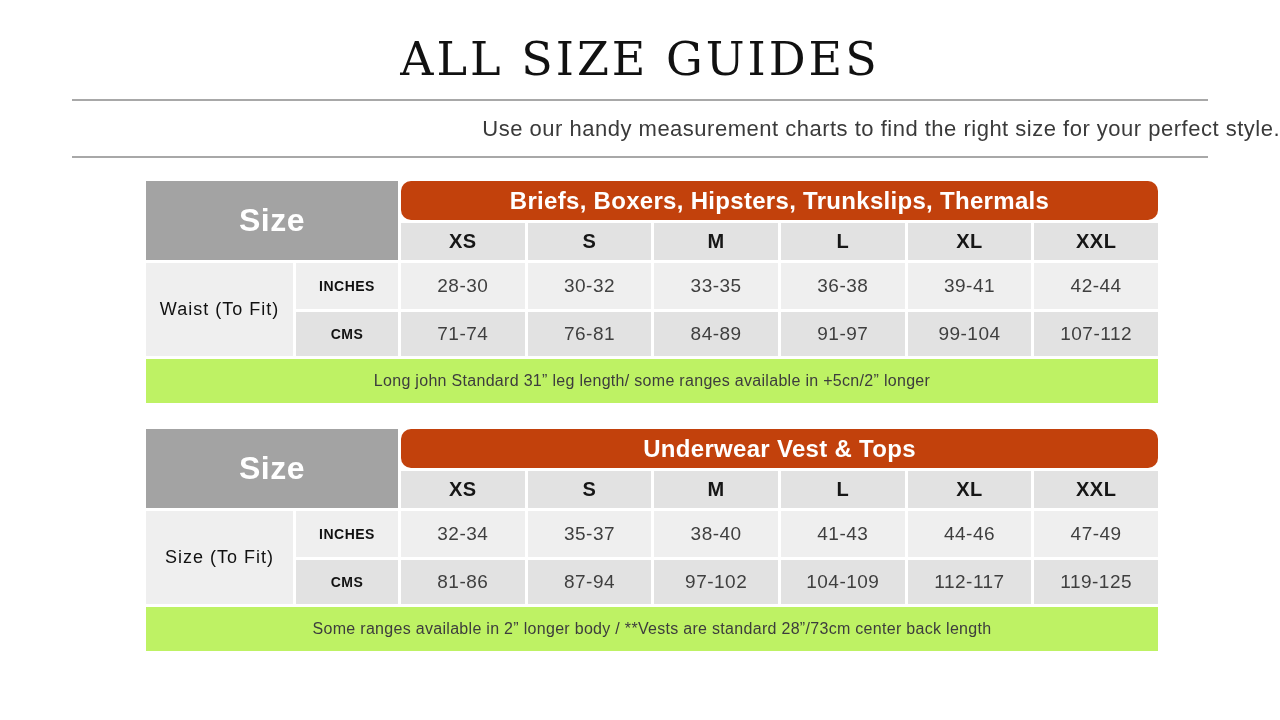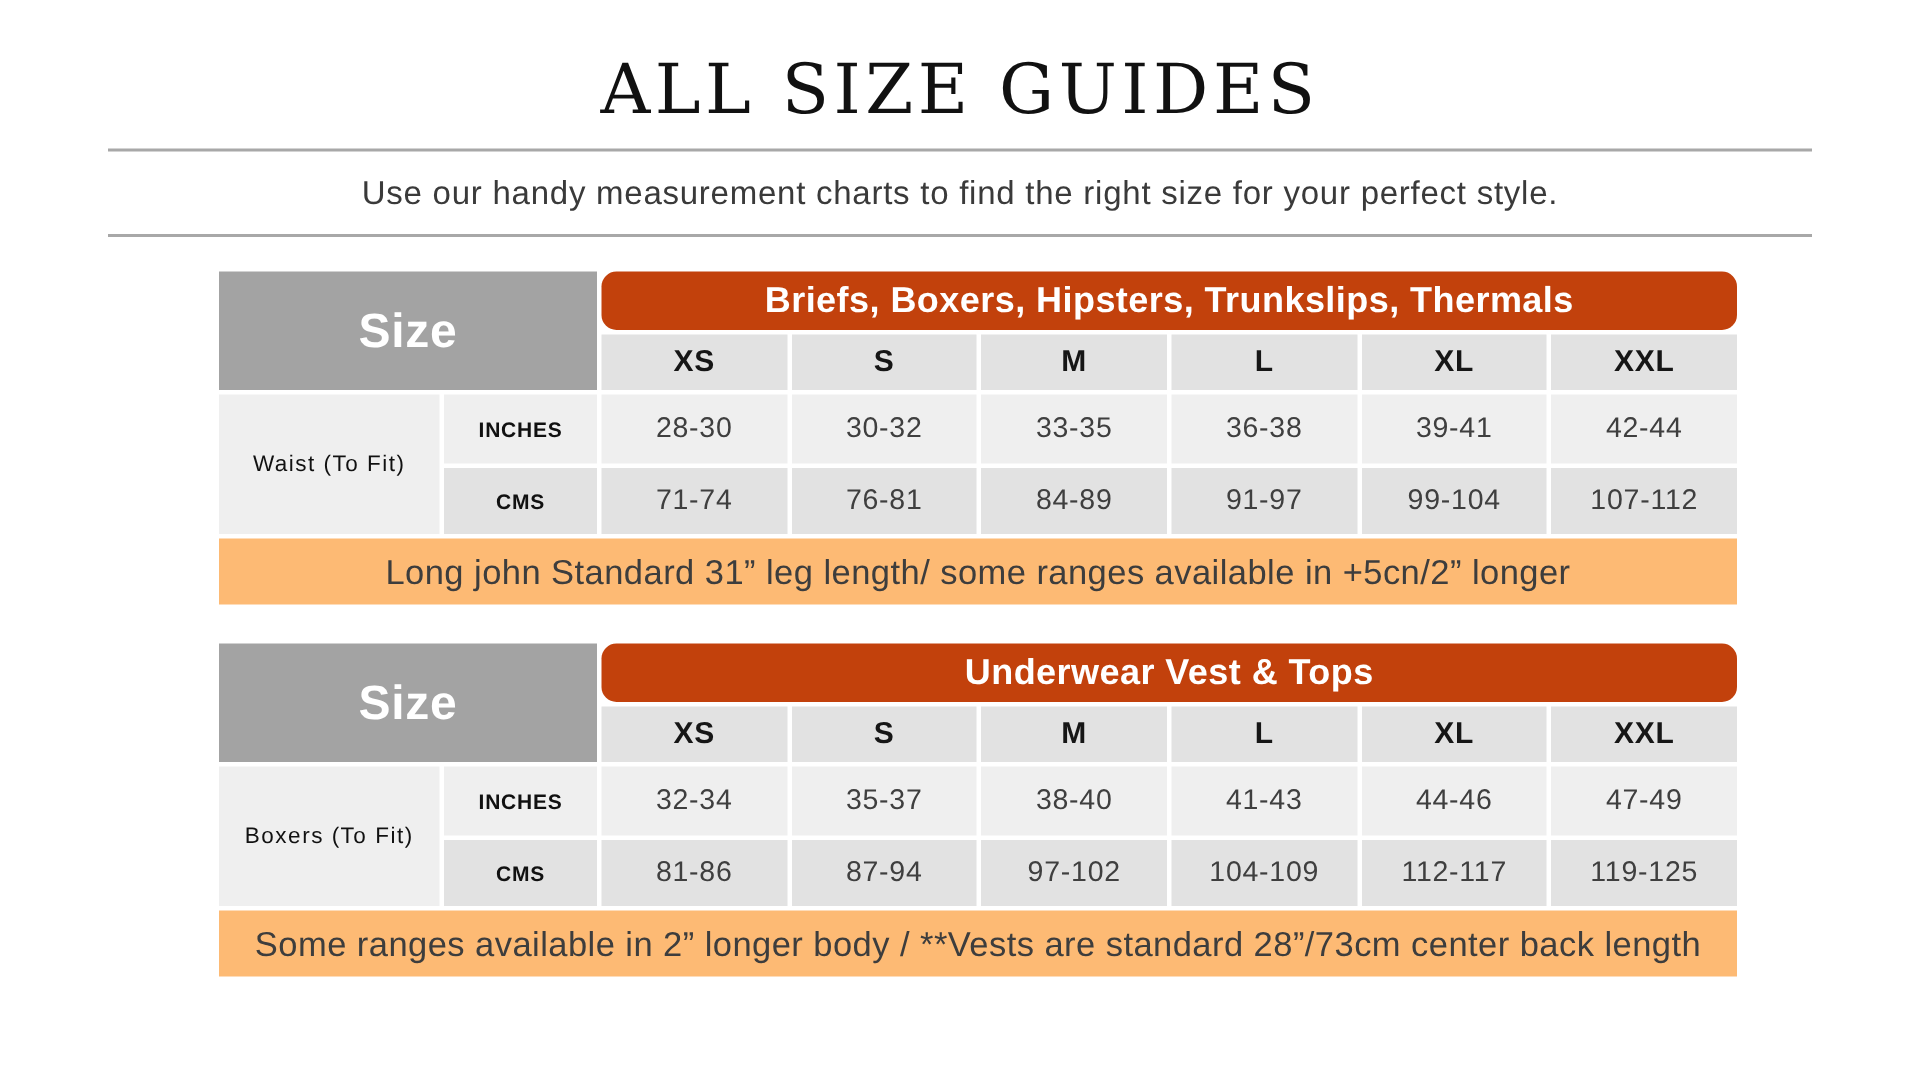--- a/index.html
+++ b/index.html
@@ -26,21 +26,21 @@
     background:#a8a8a8;
     margin:0 72px;
   }
   .rule-top { margin-top:12px; }
   .subtitle {
     font-size:22px;
     font-weight:300;
     color:#3a3a3a;
     letter-spacing:0.5px;
     padding:15px 0 14px 0;
-    text-align:center;
+    text-align:right;
   }
 
   
   .tables-wrap { width:1012px; margin:23px auto 0 auto; }
   .size-table {
     display:grid;
     grid-template-columns:147px 102px repeat(6, 1fr);
     grid-template-rows:39px 37px 46px 44px 44px;
     gap:3px;
     width:1012px;
@@ -66,38 +66,38 @@
   .cell-size-letter {
     grid-row:2;
     background:#e2e2e2;
     color:#161616;
     font-size:20px; font-weight:700; letter-spacing:0.5px;
   }
   .cell-measure {
     grid-column:1; grid-row:3 / 5;
     background:#efefef;
     color:#111111;
-    font-size:15px; letter-spacing:1px;
+    font-size:18px; letter-spacing:1px;
   }
   .cell-unit {
     grid-column:2;
     color:#111111;
     font-size:14px; font-weight:700; letter-spacing:0.5px;
   }
   .cell-value {
     color:#3f3f3f;
     font-size:19px; font-weight:300; letter-spacing:0.5px;
   }
   .row-inches { background:#efefef;text-align:right; }
   .row-cms   { background:#e2e2e2; }
   .cell-note {
     grid-column:1 / 9; grid-row:5;
-    background:#fdba74;
+    background:#bef264;
     color:#3d3d3d;
-    font-size:23px; font-weight:300; letter-spacing:0.3px;
+    font-size:16px; font-weight:300; letter-spacing:0.3px;
   }
 </style>
 </head>
 <body>
 
 <div class="page">
 
   <div class="header">
     <h1 class="page-title">ALL SIZE GUIDES</h1>
     <hr class="rule rule-top">
@@ -143,21 +143,21 @@
       <div class="cell cell-size">Size</div>
       <div class="cell cell-category">Underwear Vest &amp; Tops</div>
 
       <div class="cell cell-size-letter">XS</div>
       <div class="cell cell-size-letter">S</div>
       <div class="cell cell-size-letter">M</div>
       <div class="cell cell-size-letter">L</div>
       <div class="cell cell-size-letter">XL</div>
       <div class="cell cell-size-letter">XXL</div>
 
-      <div class="cell cell-measure">Boxers (To Fit)</div>
+      <div class="cell cell-measure">Size (To Fit)</div>
 
       <div class="cell cell-unit row-inches">INCHES</div>
       <div class="cell cell-value row-inches">32-34</div>
       <div class="cell cell-value row-inches">35-37</div>
       <div class="cell cell-value row-inches">38-40</div>
       <div class="cell cell-value row-inches">41-43</div>
       <div class="cell cell-value row-inches">44-46</div>
       <div class="cell cell-value row-inches">47-49</div>
 
       <div class="cell cell-unit row-cms">CMS</div>

